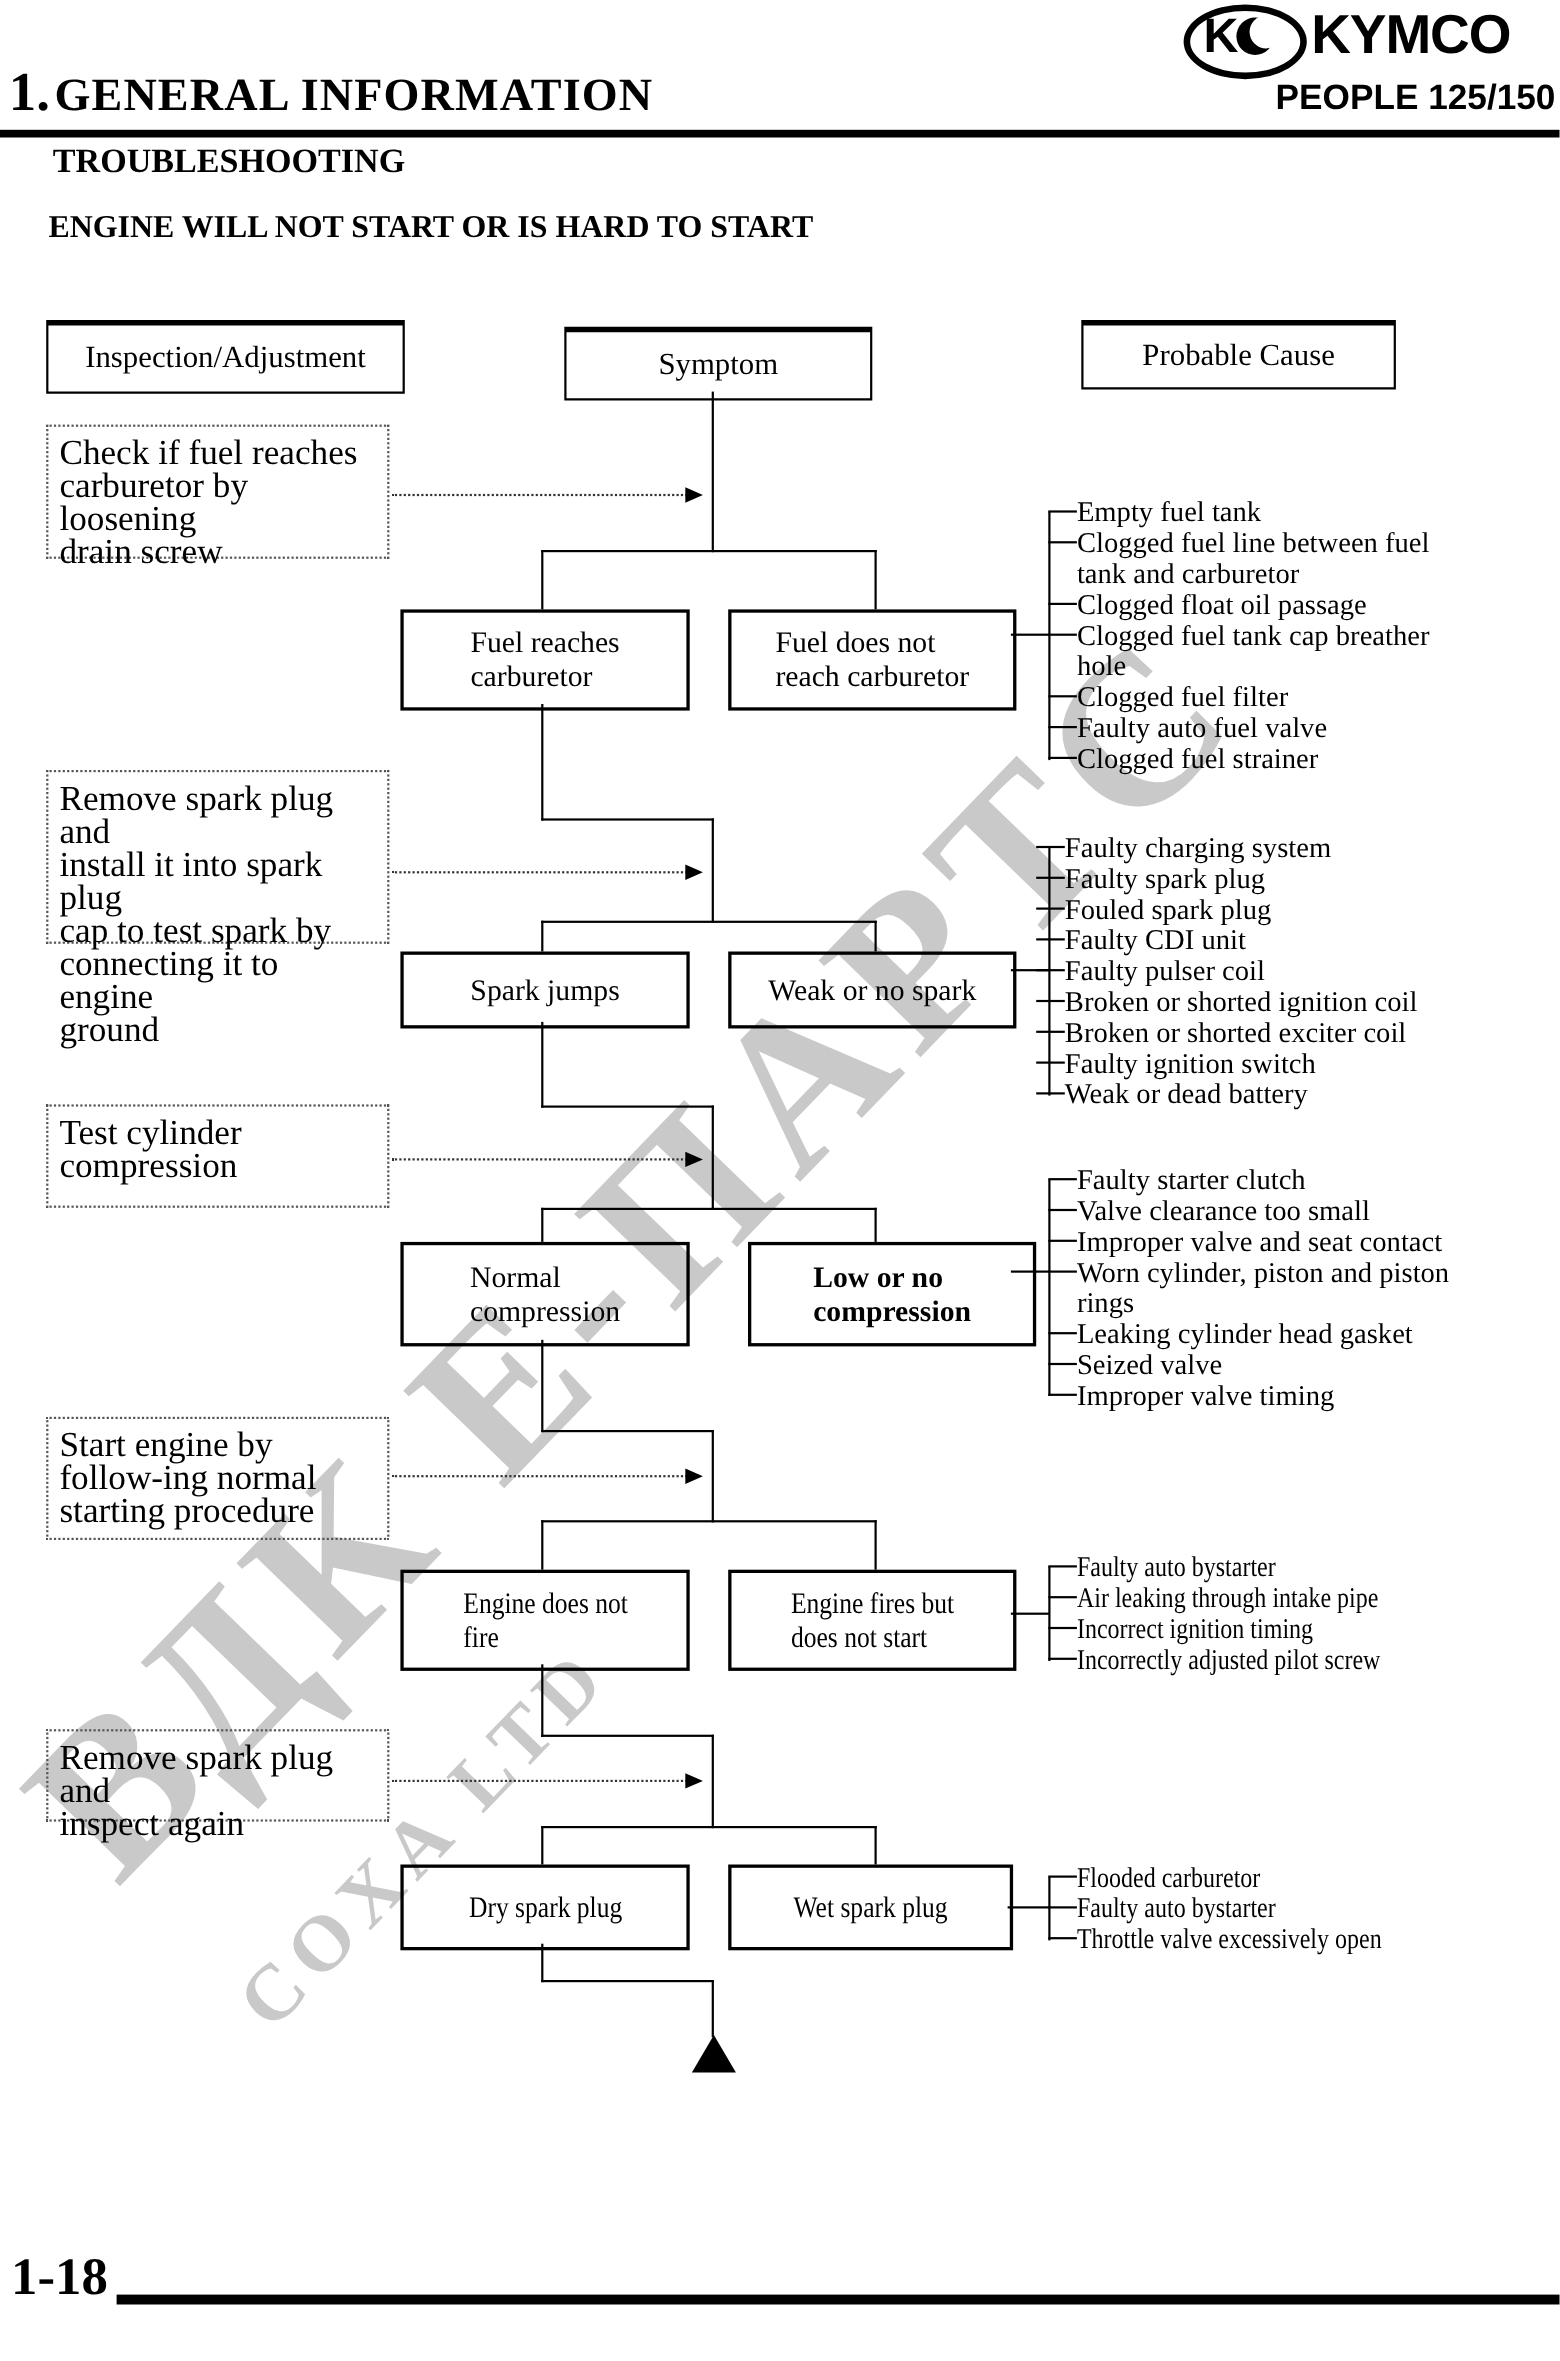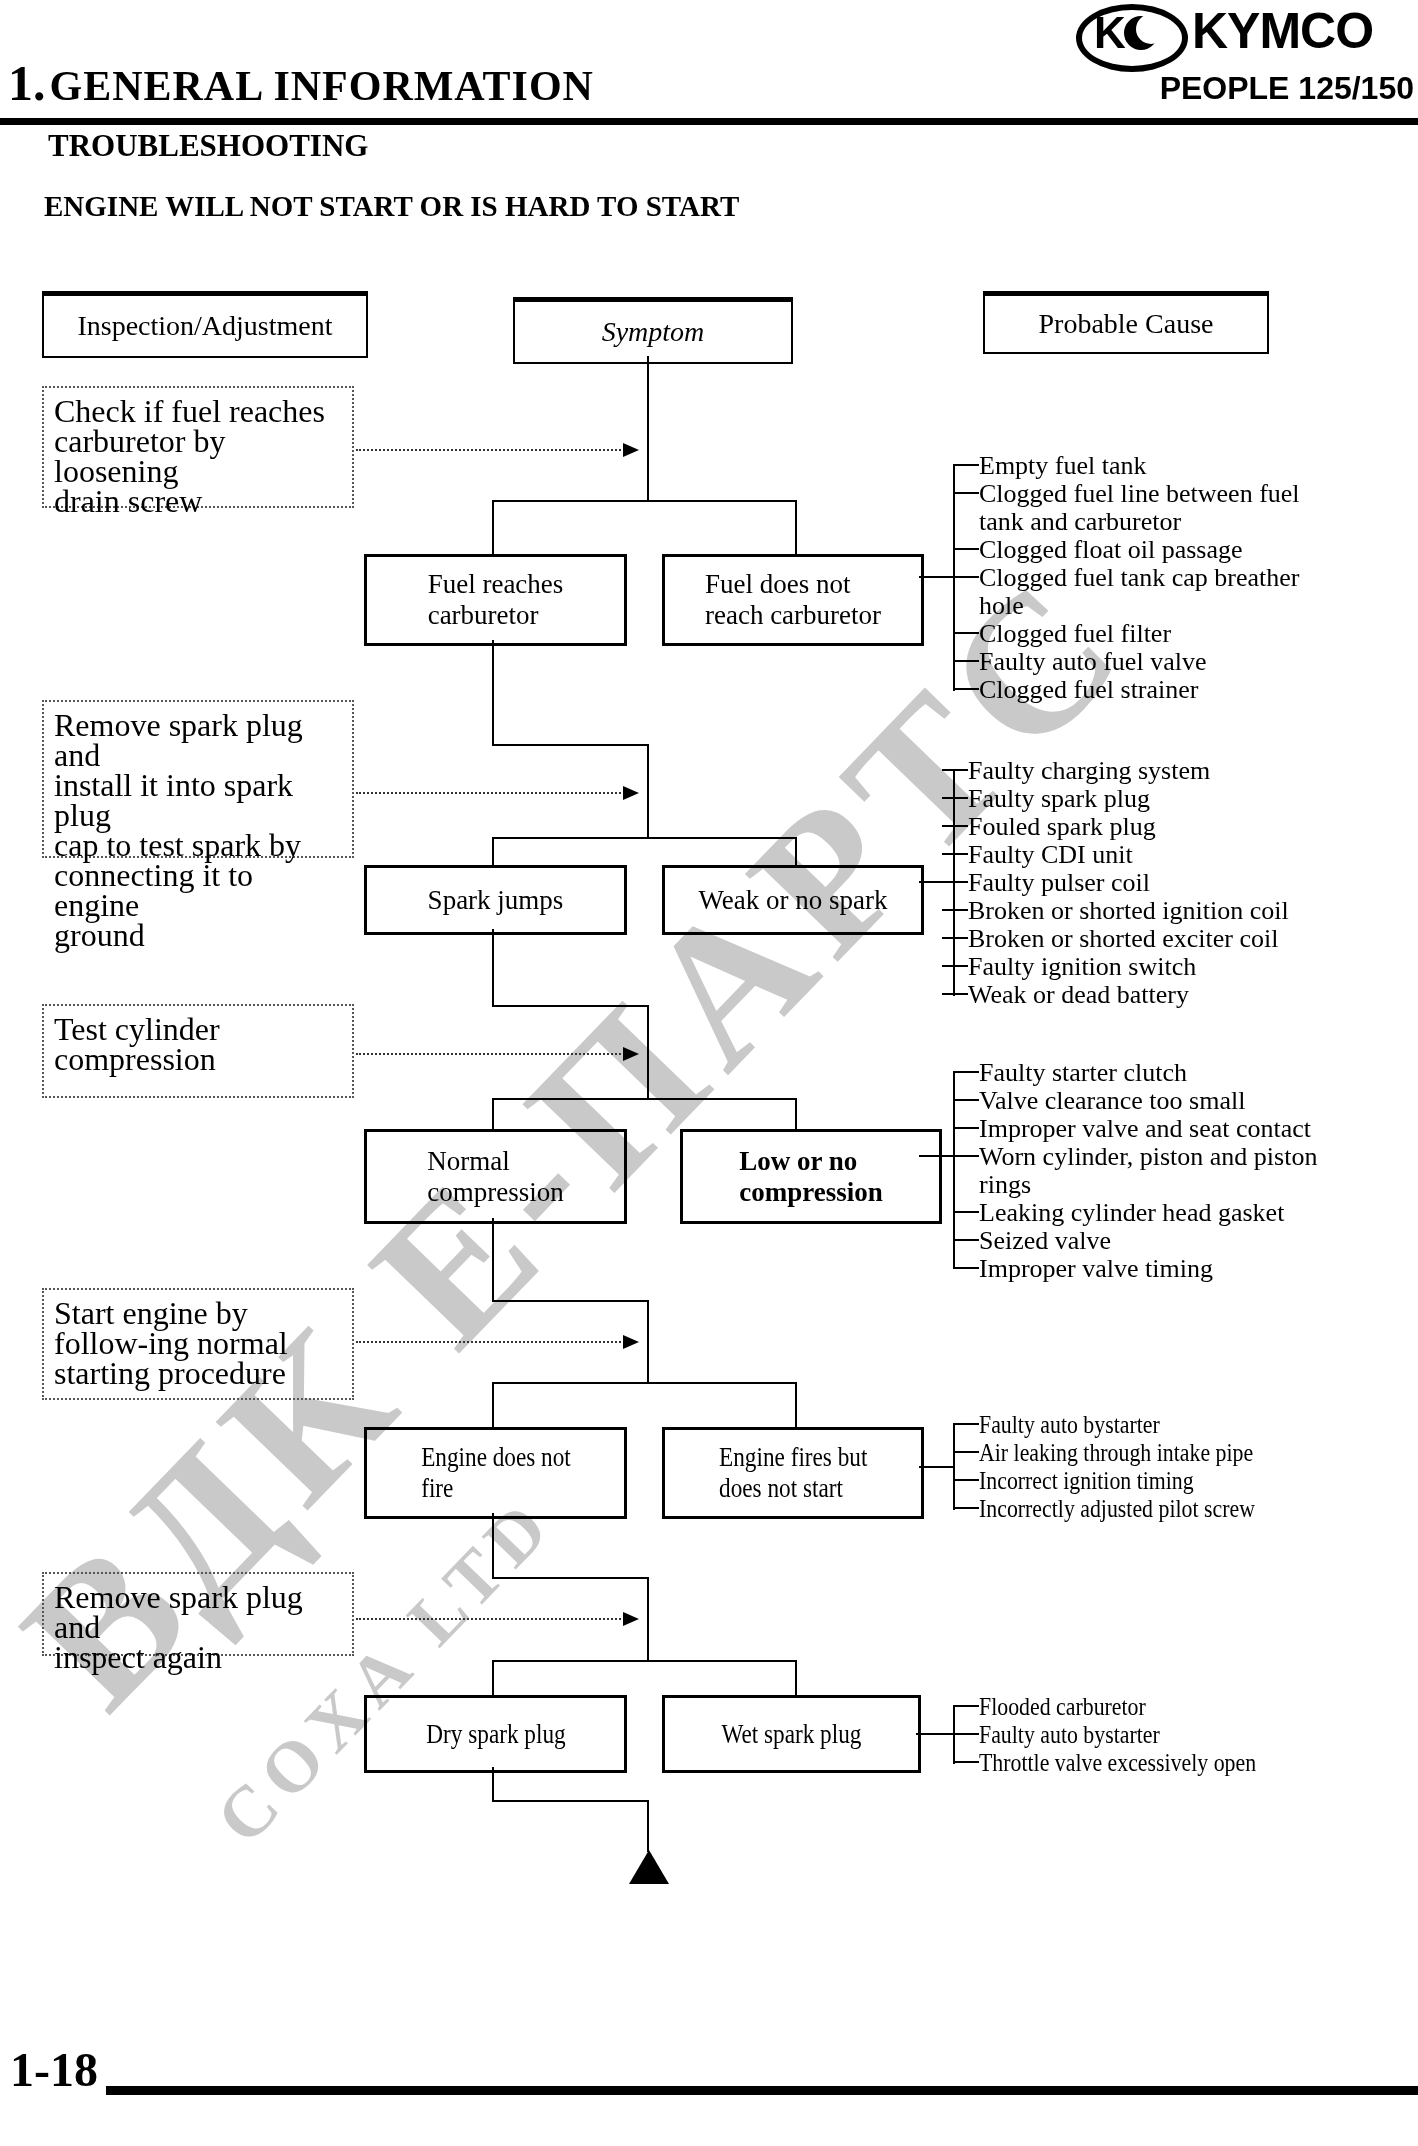--- a/index.html
+++ b/index.html
@@ -70,21 +70,21 @@
     <span class="no">1.</span>
     <span class="ttl">GENERAL INFORMATION</span>
   </div>
   <div class="abs rule"></div>
   <div class="abs sect">TROUBLESHOOTING</div>
   <div class="abs headg">ENGINE WILL NOT START OR IS HARD TO START</div>
 
   <div class="abs colbox" style="left:42px;top:291px;width:322px;height:60px;">
       <span>Inspection/Adjustment</span>
     </div>
-  <div class="abs colbox" style="left:513px;top:297px;width:276px;height:60px;font-style:italic;">
+  <div class="abs colbox" style="left:513px;top:297px;width:276px;height:60px;">
       <span>Symptom</span>
     </div>
   <div class="abs colbox" style="left:983px;top:291px;width:282px;height:56px;">
       <span>Probable Cause</span>
     </div>
 
   <div class="abs dbox" style="left:42px;top:386px;width:312px;height:122px;">Check if fuel reaches
 carburetor by loosening
 drain screw</div>
   <div class="abs dbox" style="left:42px;top:700px;width:312px;height:158px;">Remove spark plug and

